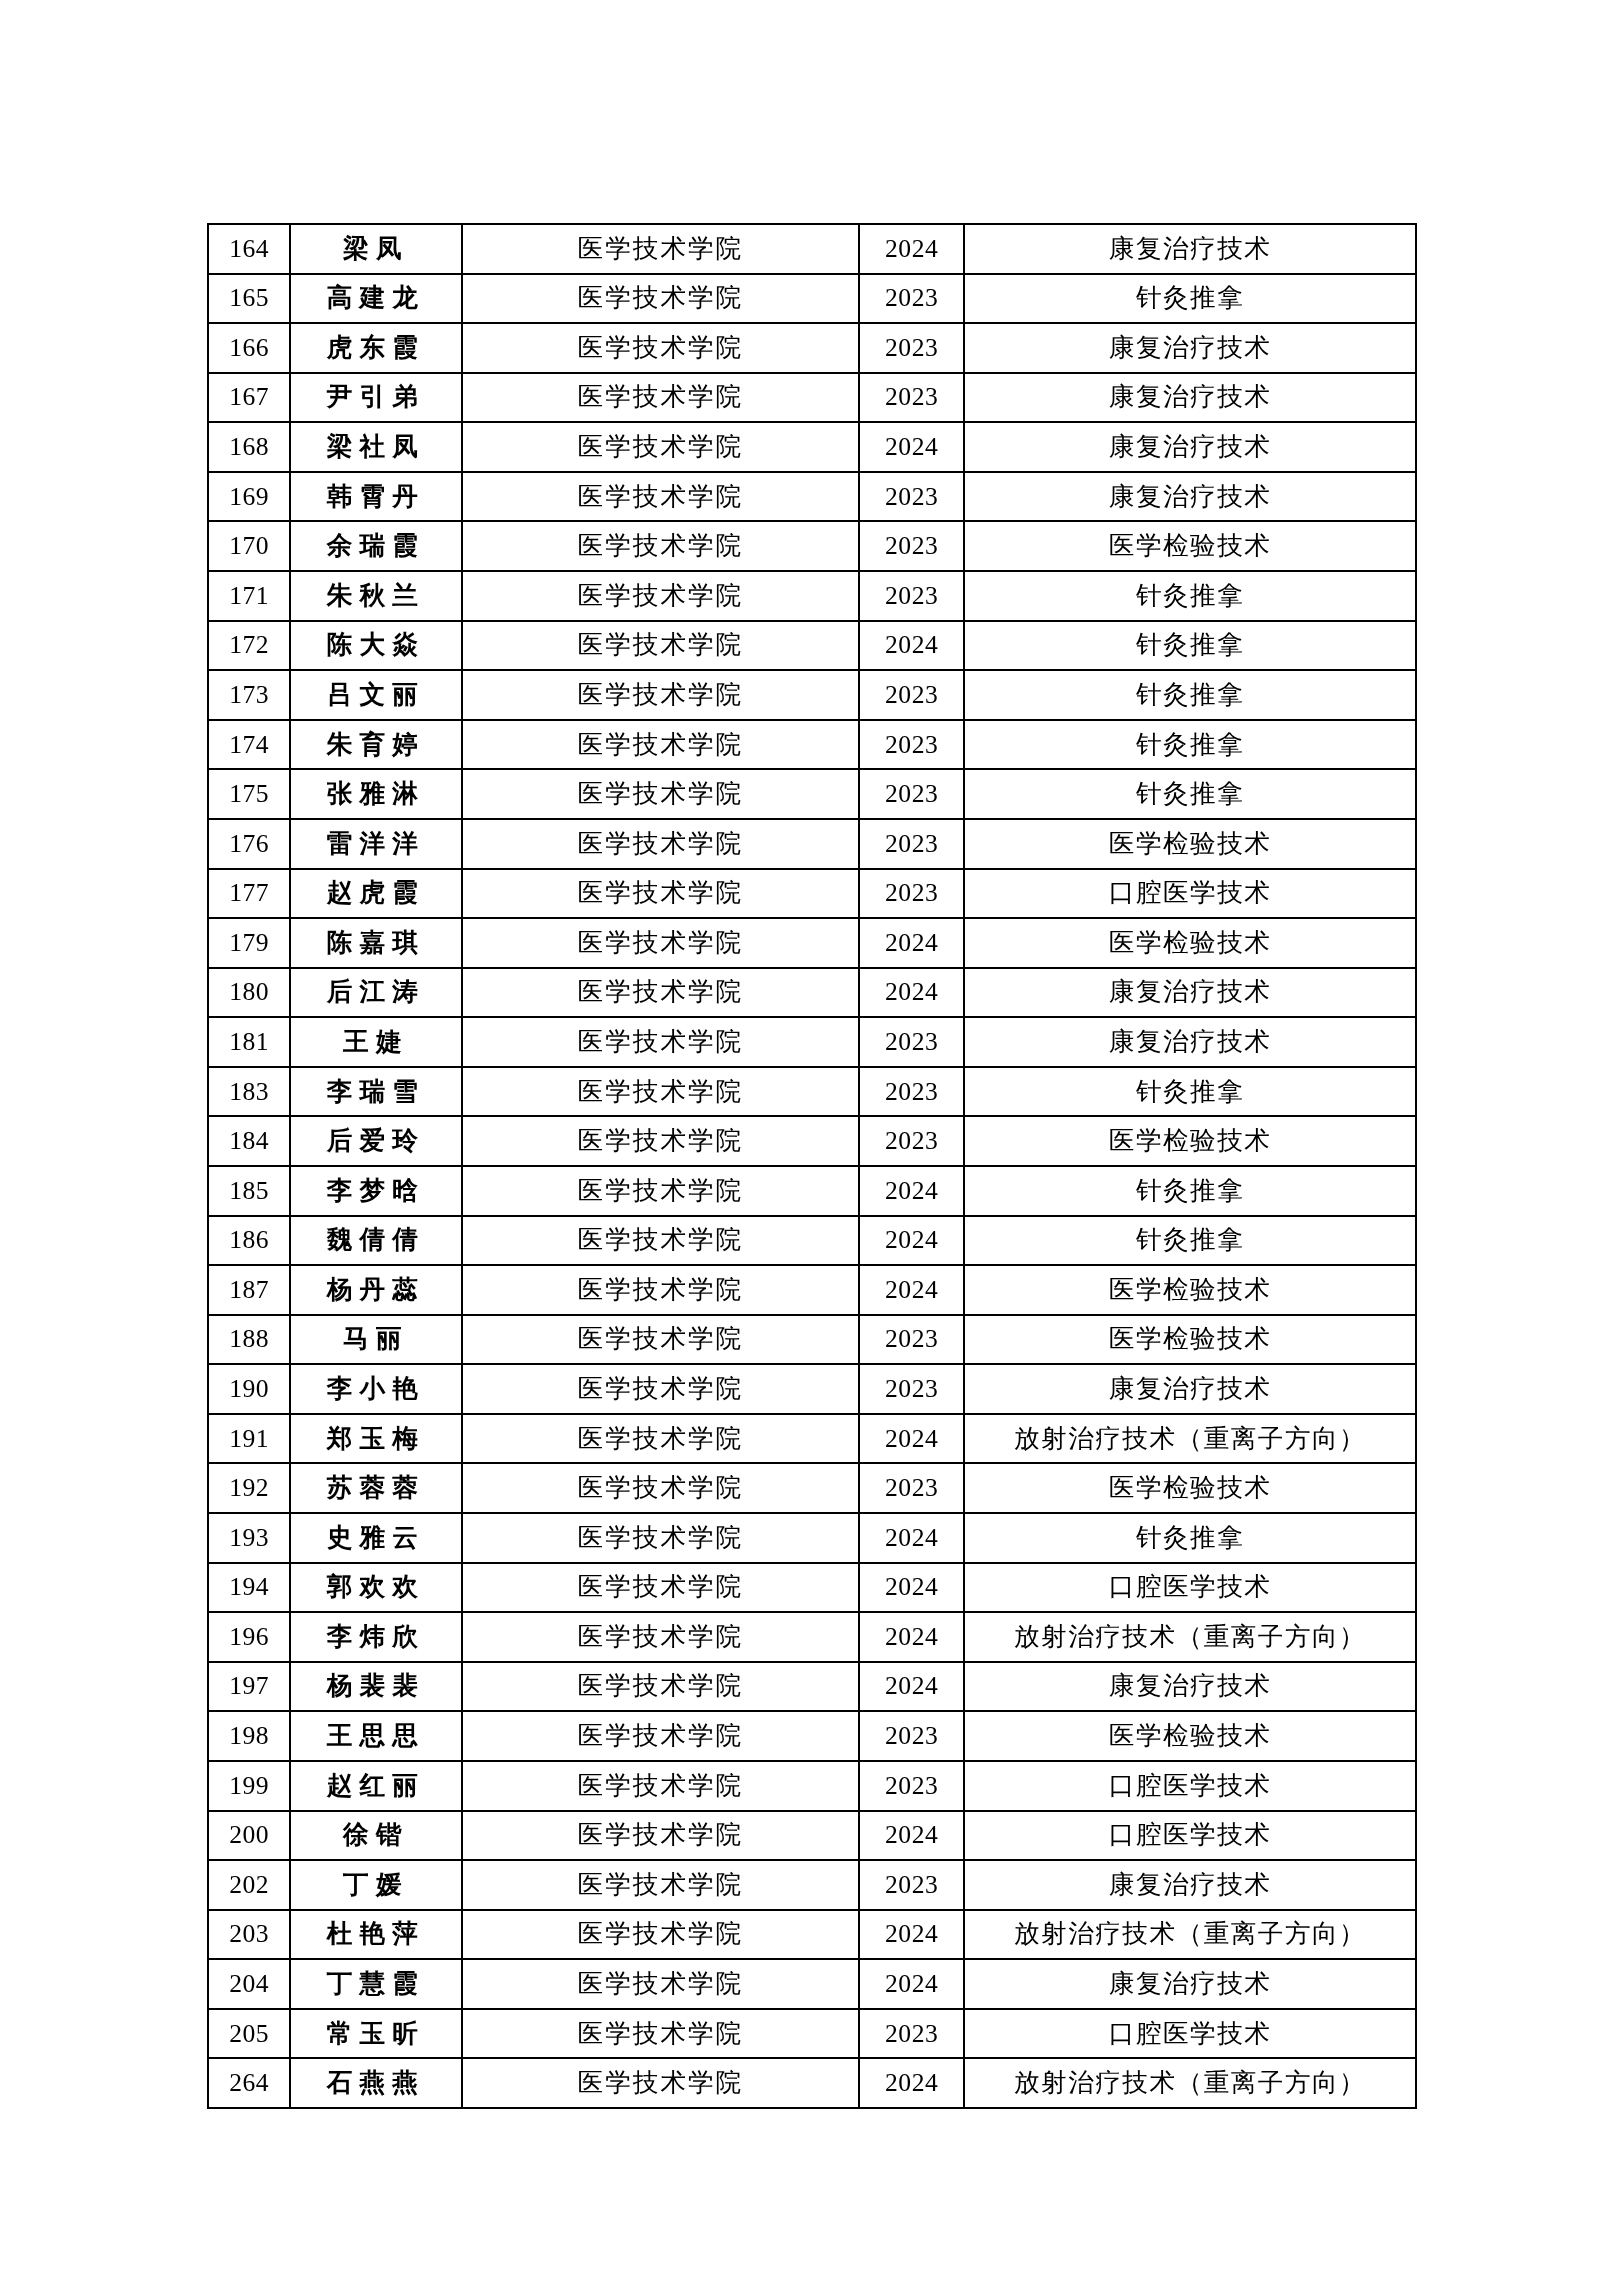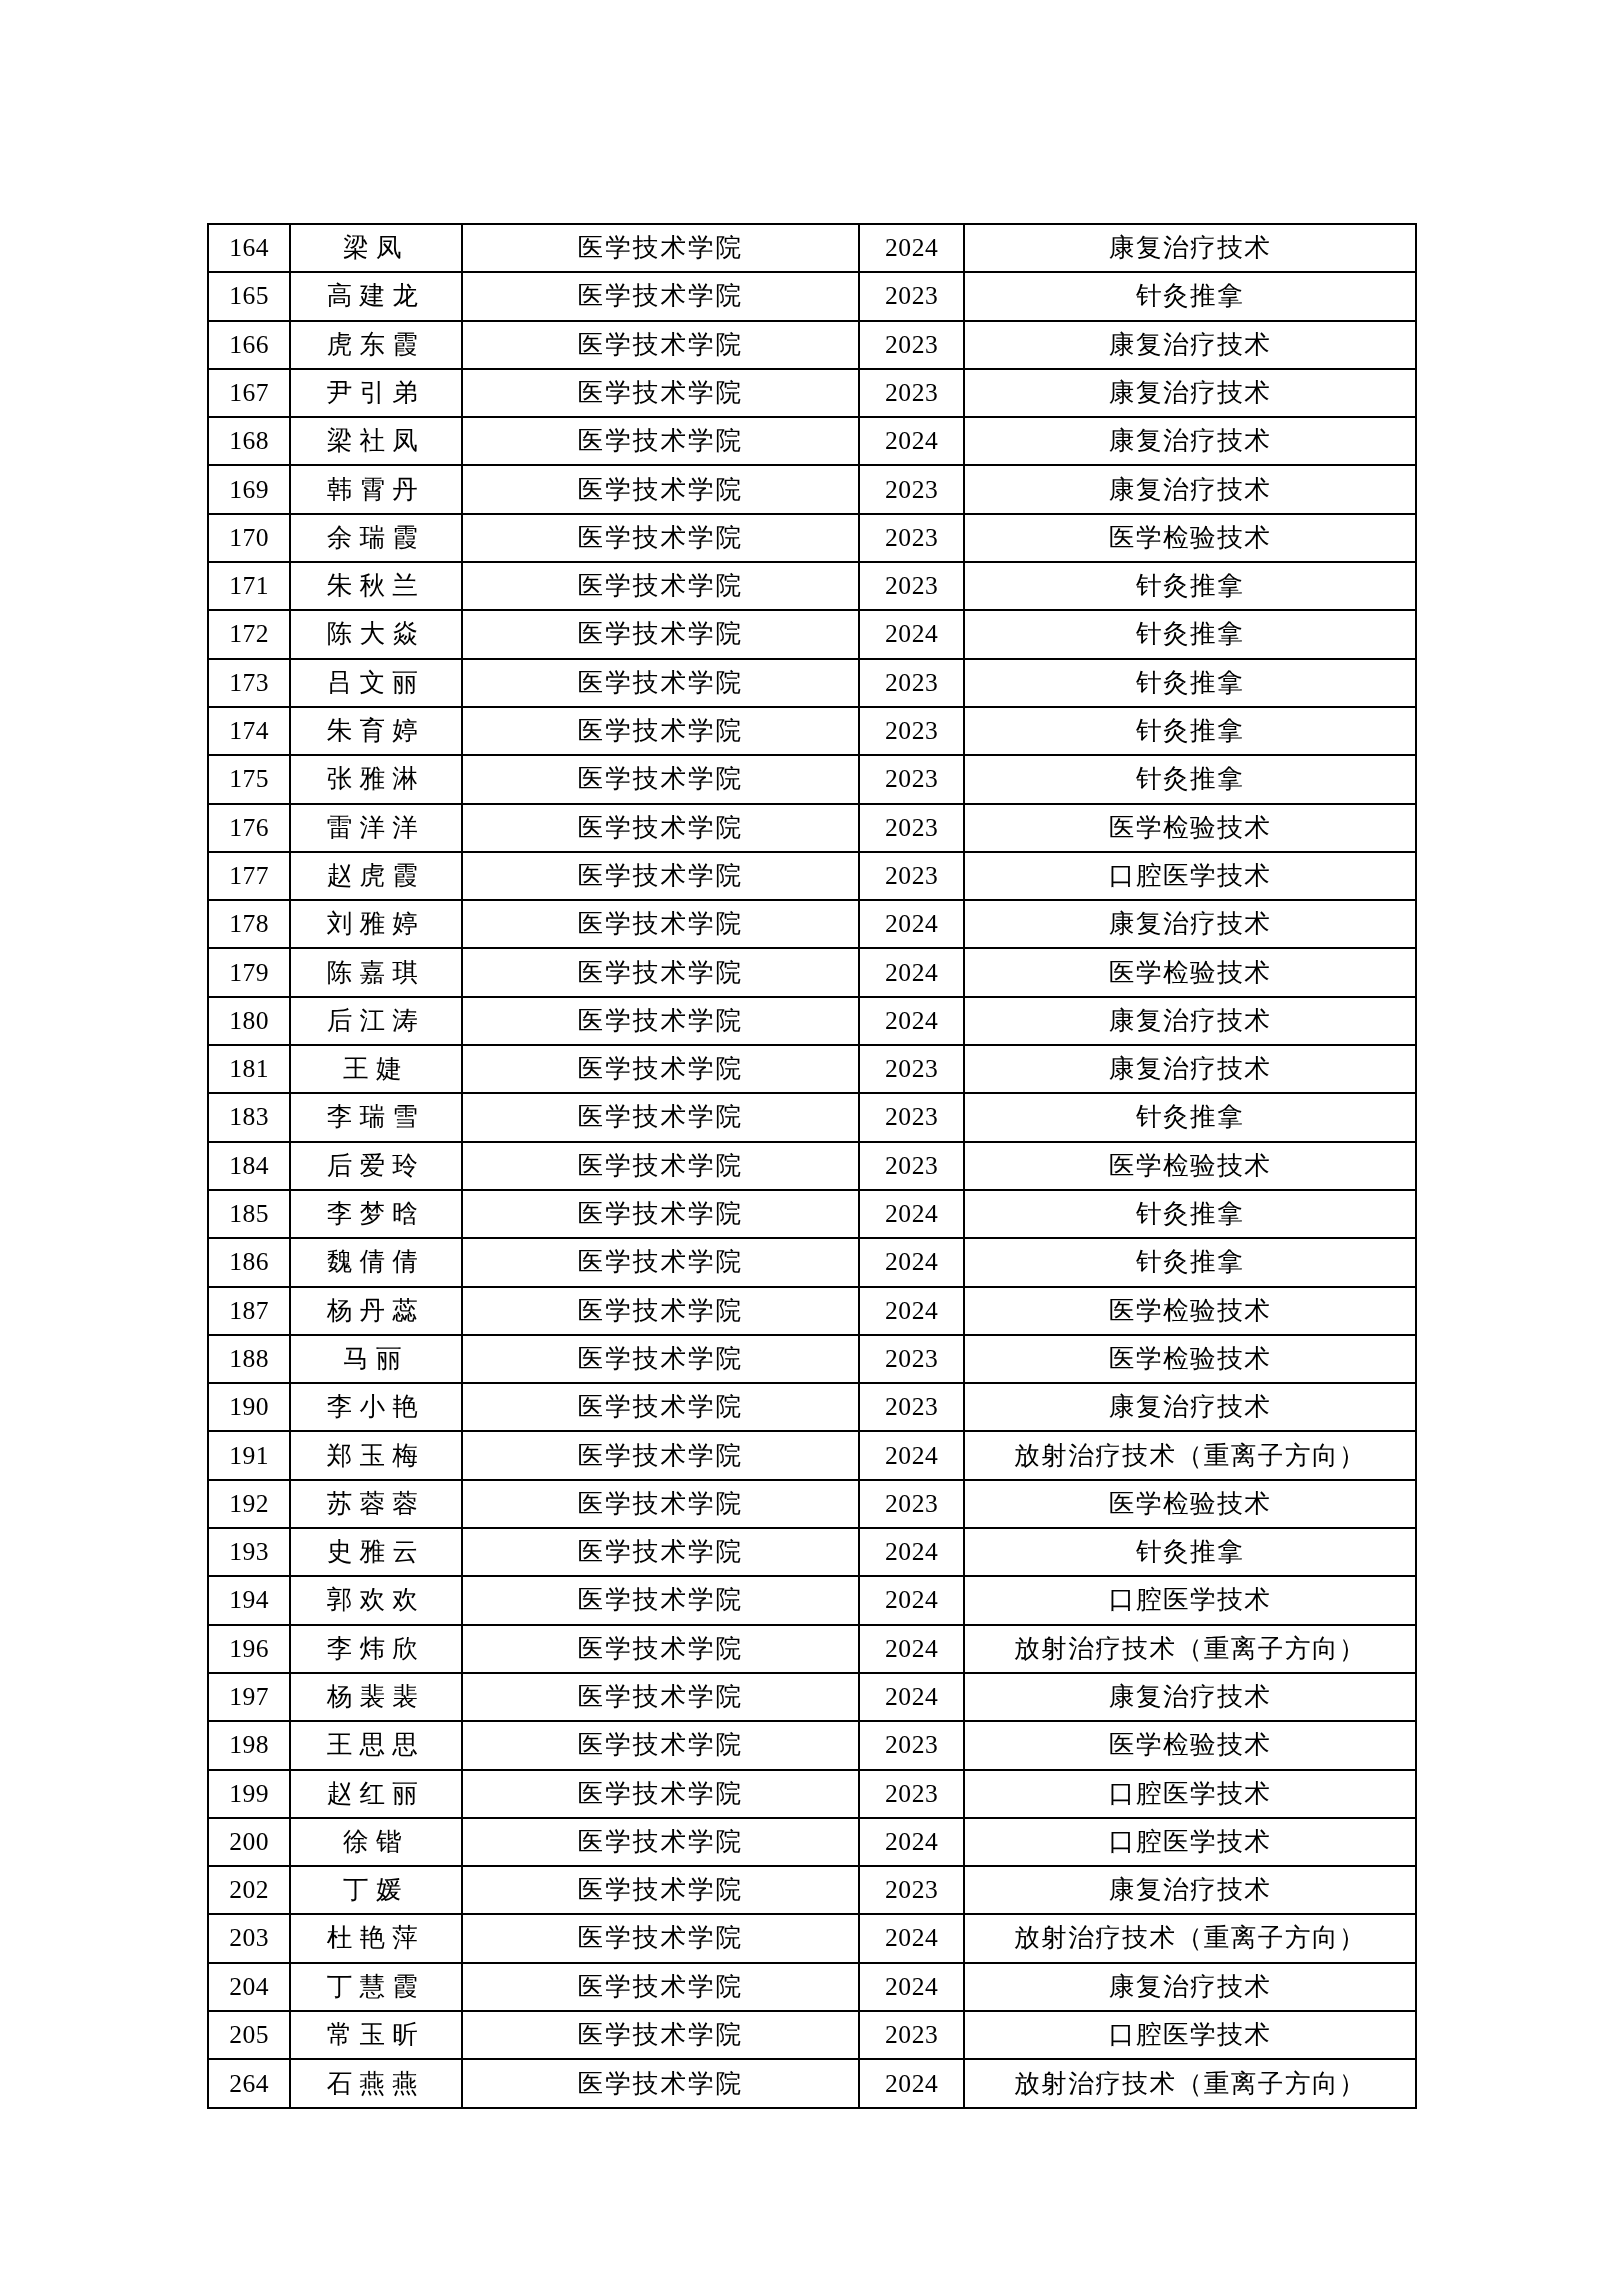--- a/index.html
+++ b/index.html
@@ -39,21 +39,21 @@
     line-height: 1.1;
     padding: 0 3.1px;
     overflow: hidden;
     white-space: nowrap;
   }
   col.c-index   { width: 6.8%; }
   col.c-name    { width: 14.2%; }
   col.c-college { width: 32.9%; }
   col.c-year    { width: 8.7%; }
   col.c-major   { width: 37.4%; }
-  td.c-name    { letter-spacing: 7.2px; }
+  td.c-name    { letter-spacing: 7.2px; font-weight: bold; }
   td.c-college { letter-spacing: 2px; }
   td.c-major   { letter-spacing: 1.5px; white-space: normal; }
   td.c-index, td.c-year { letter-spacing: 0.5px; }
 </style>
 </head>
 <body>
 
 <div class="page">
   <table class="roster">
     <colgroup>
@@ -156,27 +156,20 @@
           <td class="c-major">医学检验技术</td>
         </tr>
         <tr>
           <td class="c-index">177</td>
           <td class="c-name">赵虎霞</td>
           <td class="c-college">医学技术学院</td>
           <td class="c-year">2023</td>
           <td class="c-major">口腔医学技术</td>
         </tr>
         <tr>
-          <td class="c-index">178</td>
-          <td class="c-name">刘雅婷</td>
-          <td class="c-college">医学技术学院</td>
-          <td class="c-year">2024</td>
-          <td class="c-major">康复治疗技术</td>
-        </tr>
-        <tr>
           <td class="c-index">179</td>
           <td class="c-name">陈嘉琪</td>
           <td class="c-college">医学技术学院</td>
           <td class="c-year">2024</td>
           <td class="c-major">医学检验技术</td>
         </tr>
         <tr>
           <td class="c-index">180</td>
           <td class="c-name">后江涛</td>
           <td class="c-college">医学技术学院</td>

